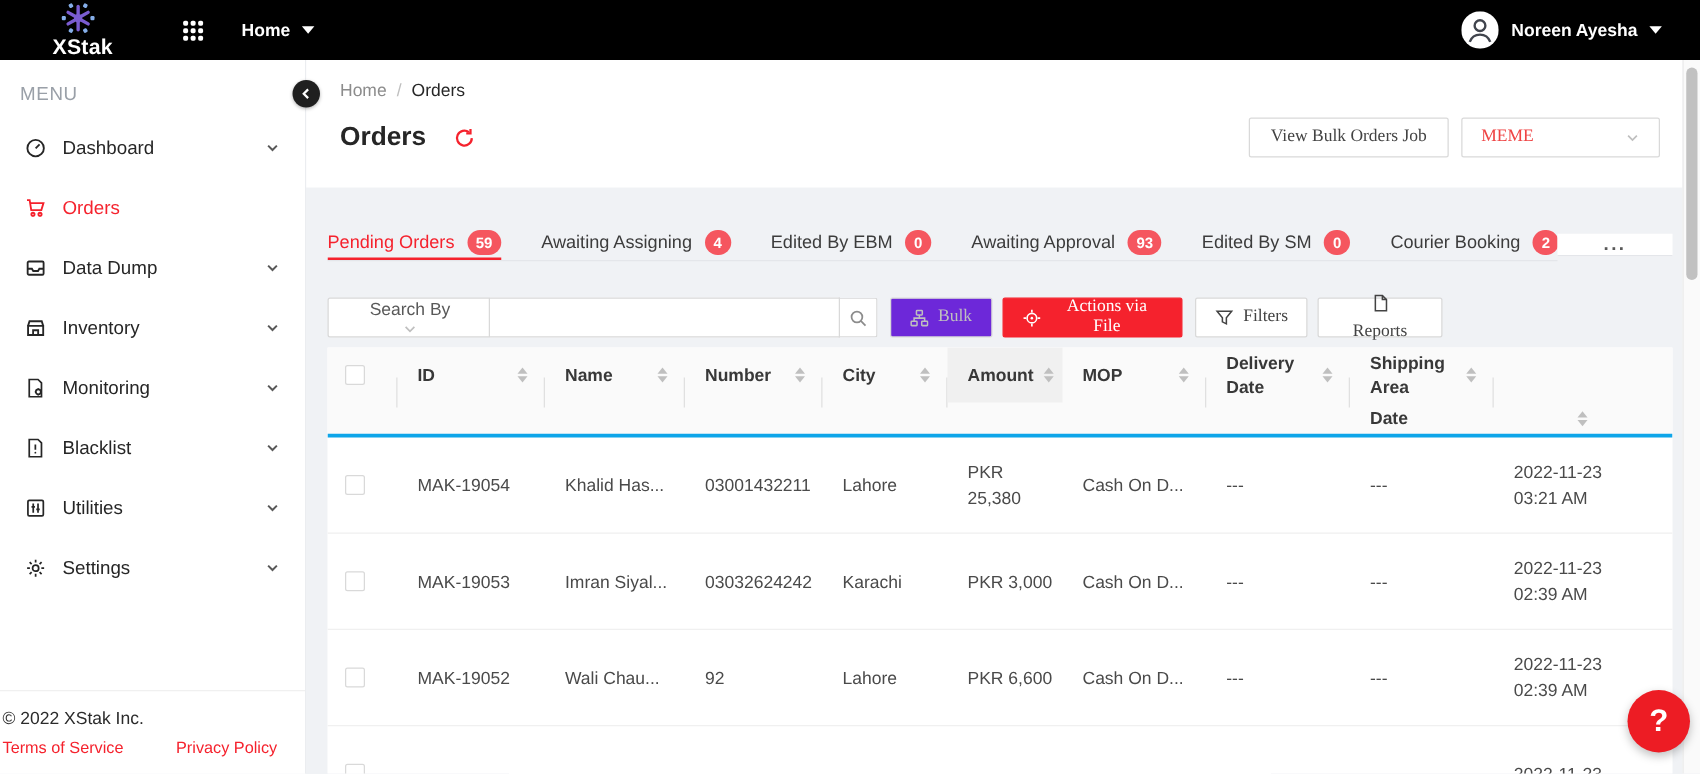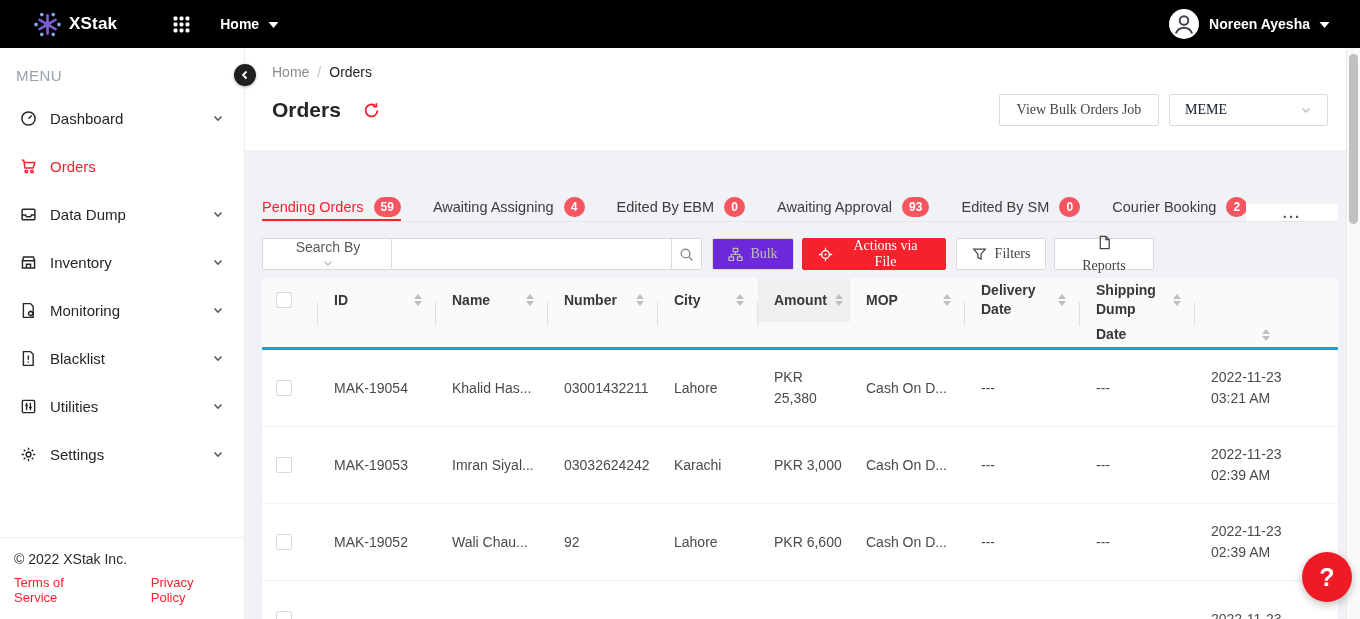--- a/index.html
+++ b/index.html
@@ -1,65 +1,65 @@
 <!DOCTYPE html>
 <html><head>
 <meta charset="utf-8">
 <style>
   * { margin:0; padding:0; box-sizing:border-box; }
   html,body { width:1360px; height:619px; overflow:hidden; }
   body { font-family:"Liberation Sans","DejaVu Sans",sans-serif; position:relative; background:#f0f2f5; }
 
   
   .navbar { height:48px; background:#000; display:flex; align-items:center; padding:0 30px 0 34px; position:relative; z-index:30; }
-  .brand { display:flex; align-items:center; }
+  .brand { display:flex; align-items:center;flex-direction:column; }
   .brand-text { color:#fff; font-size:17px; font-weight:bold; margin-left:8px; letter-spacing:0.2px; }
   .apps-icon { margin-left:56px; display:flex; cursor:pointer; }
   .nav-home { display:flex; align-items:center; margin-left:30px; cursor:pointer; }
   .nav-home-label { color:#fff; font-size:14px; font-weight:bold; }
   .nav-caret, .user-caret { margin-left:9px; }
   .nav-right { margin-left:auto; display:flex; align-items:center; cursor:pointer; }
   .user-name { color:#fff; font-size:14px; font-weight:bold; margin-left:10px; }
 
   
   .app { display:flex; height:571px; }
 
   
   .sidebar { width:245px; background:#fff; border-right:1px solid #ebedf0; position:relative; flex:none; }
   .menu-label { color:#9aa0a8; font-size:15px; padding:19px 16px 10px 16px; letter-spacing:0.5px; }
   .side-item { height:48px; display:flex; align-items:center; padding:0 20px; color:#262626; cursor:pointer; }
   .side-item .s-icon { width:17px; height:17px; flex:none; display:flex; }
   .side-item .s-label { font-size:15px; margin-left:13px; }
   .side-item .s-chevron { margin-left:auto; color:#595959; display:flex; }
   .side-item.active { color:#f5222d; }
-  .side-footer { position:absolute; left:0; right:0; bottom:0; border-top:1px solid #f0f0f0; padding:13px 14px 14px 14px; background:#fff; }
+  .side-footer { position:absolute; left:0; right:0; bottom:0; border-top:1px solid #f0f0f0; padding:13px 14px 14px 2px; background:#fff; }
   .copyright { font-size:14px; color:#2b2b2b; margin-bottom:8px; }
   .footer-links { display:flex; gap:42px; }
   .footer-links span { font-size:13px; color:#f5222d; cursor:pointer; }
 
   
   .main { flex:1; position:relative; background:#f0f2f5; min-width:0; padding-right:14px; display:flex; flex-direction:column; }
   .collapse-btn { position:absolute; left:-11px; top:16px; width:22px; height:22px; background:#1f1f1f; border-radius:50%; display:flex; align-items:center; justify-content:center; cursor:pointer; z-index:10; box-shadow:0 1px 3px rgba(0,0,0,0.3); }
 
   .page-header { background:#fff; height:102px; padding:16px 18px 0 27px; }
   .breadcrumb { display:flex; align-items:center; font-size:14px; }
   .bc-home { color:#8c8c8c; cursor:pointer; }
   .bc-sep { color:#bfbfbf; margin:0 8px; }
   .bc-current { color:#262626; }
   .title-row { display:flex; align-items:center; margin-top:14px; }
   .page-title { font-size:21px; font-weight:bold; color:#262626; }
   .refresh-icon { margin-left:22px; display:flex; cursor:pointer; }
   .header-actions { margin-left:auto; display:flex; gap:10px; }
   .btn { height:32px; background:#fff; border:1px solid #d9d9d9; border-radius:2px; display:flex; align-items:center; justify-content:center; font-size:14px; color:#434343; cursor:pointer; padding:0 15px;font-family:Liberation Serif, serif; }
   .view-bulk-btn { width:160px; }
-  .brand-select { width:159px; justify-content:space-between; color:#0f172a; }
+  .brand-select { width:159px; justify-content:space-between; color:#ef4444; }
   .select-caret { color:#bfbfbf; display:flex; }
 
   
-  .tabs-row { margin-top:20px; height:52px; display:flex; padding:0 8px 0 17px; align-items:flex-end; }
+  .tabs-row { margin-top:20px; height:52px; display:flex; padding:0 8px 0 17px; align-items:center; }
   .tabs-list { flex:1; min-width:0; overflow:hidden; display:flex; gap:32px; white-space:nowrap; border-bottom:1px solid #e4e6ea; }
   .tab { display:flex; align-items:center; font-size:14.5px; color:#3c3c3c; cursor:pointer; border-bottom:2px solid transparent; flex:none; padding-bottom:2px; }
   .tab.active { color:#f5222d; border-bottom-color:#f5222d; }
   .tab-badge { margin-left:10px; min-width:21px; height:20px; line-height:20px; padding:0 7px; background:#f5565f; color:#fff; font-size:12px; border-radius:10px; text-align:center; font-weight:bold; }
   .tabs-more { width:92px; flex:none; background:#fff; border-bottom:1px solid #e4e6ea; display:flex; align-items:center; justify-content:center; color:#595959; font-size:15px; font-weight:bold; letter-spacing:2px; cursor:pointer; }
 
   
   .toolbar { margin-top:16px; height:32px; display:flex; padding-left:17px; align-items:center; }
   .searchby-select { width:130px; height:32px; background:#fff; border:1px solid #d9d9d9; border-radius:2px 0 0 2px; display:flex; align-items:center; justify-content:space-between; padding:0 10px 0 12px; font-size:14px; color:#595959; cursor:pointer;flex-direction:column; }
   .search-input { width:280px; height:32px; border:1px solid #d9d9d9; border-left:none; background:#fff; font-size:14px; padding:0 10px; outline:none; font-family:inherit; }
@@ -469,21 +469,21 @@
         </div>
         <div class="t-hcell">
           <span>Delivery Date</span>
           <span class="sorter">
               <span class="car-up"></span>
               <span class="car-dn"></span>
             </span>
           <span class="sep"></span>
         </div>
         <div class="t-hcell">
-          <span>Shipping Dump</span>
+          <span>Shipping Area</span>
           <span class="sorter">
               <span class="car-up"></span>
               <span class="car-dn"></span>
             </span>
           <span class="sep"></span>
         </div>
         <div class="t-hcell" style="grid-column: 9 / 11;">
           <span>Date</span>
           <span class="sorter" style="margin-left:auto; margin-right:54px;">
               <span class="car-up"></span>

